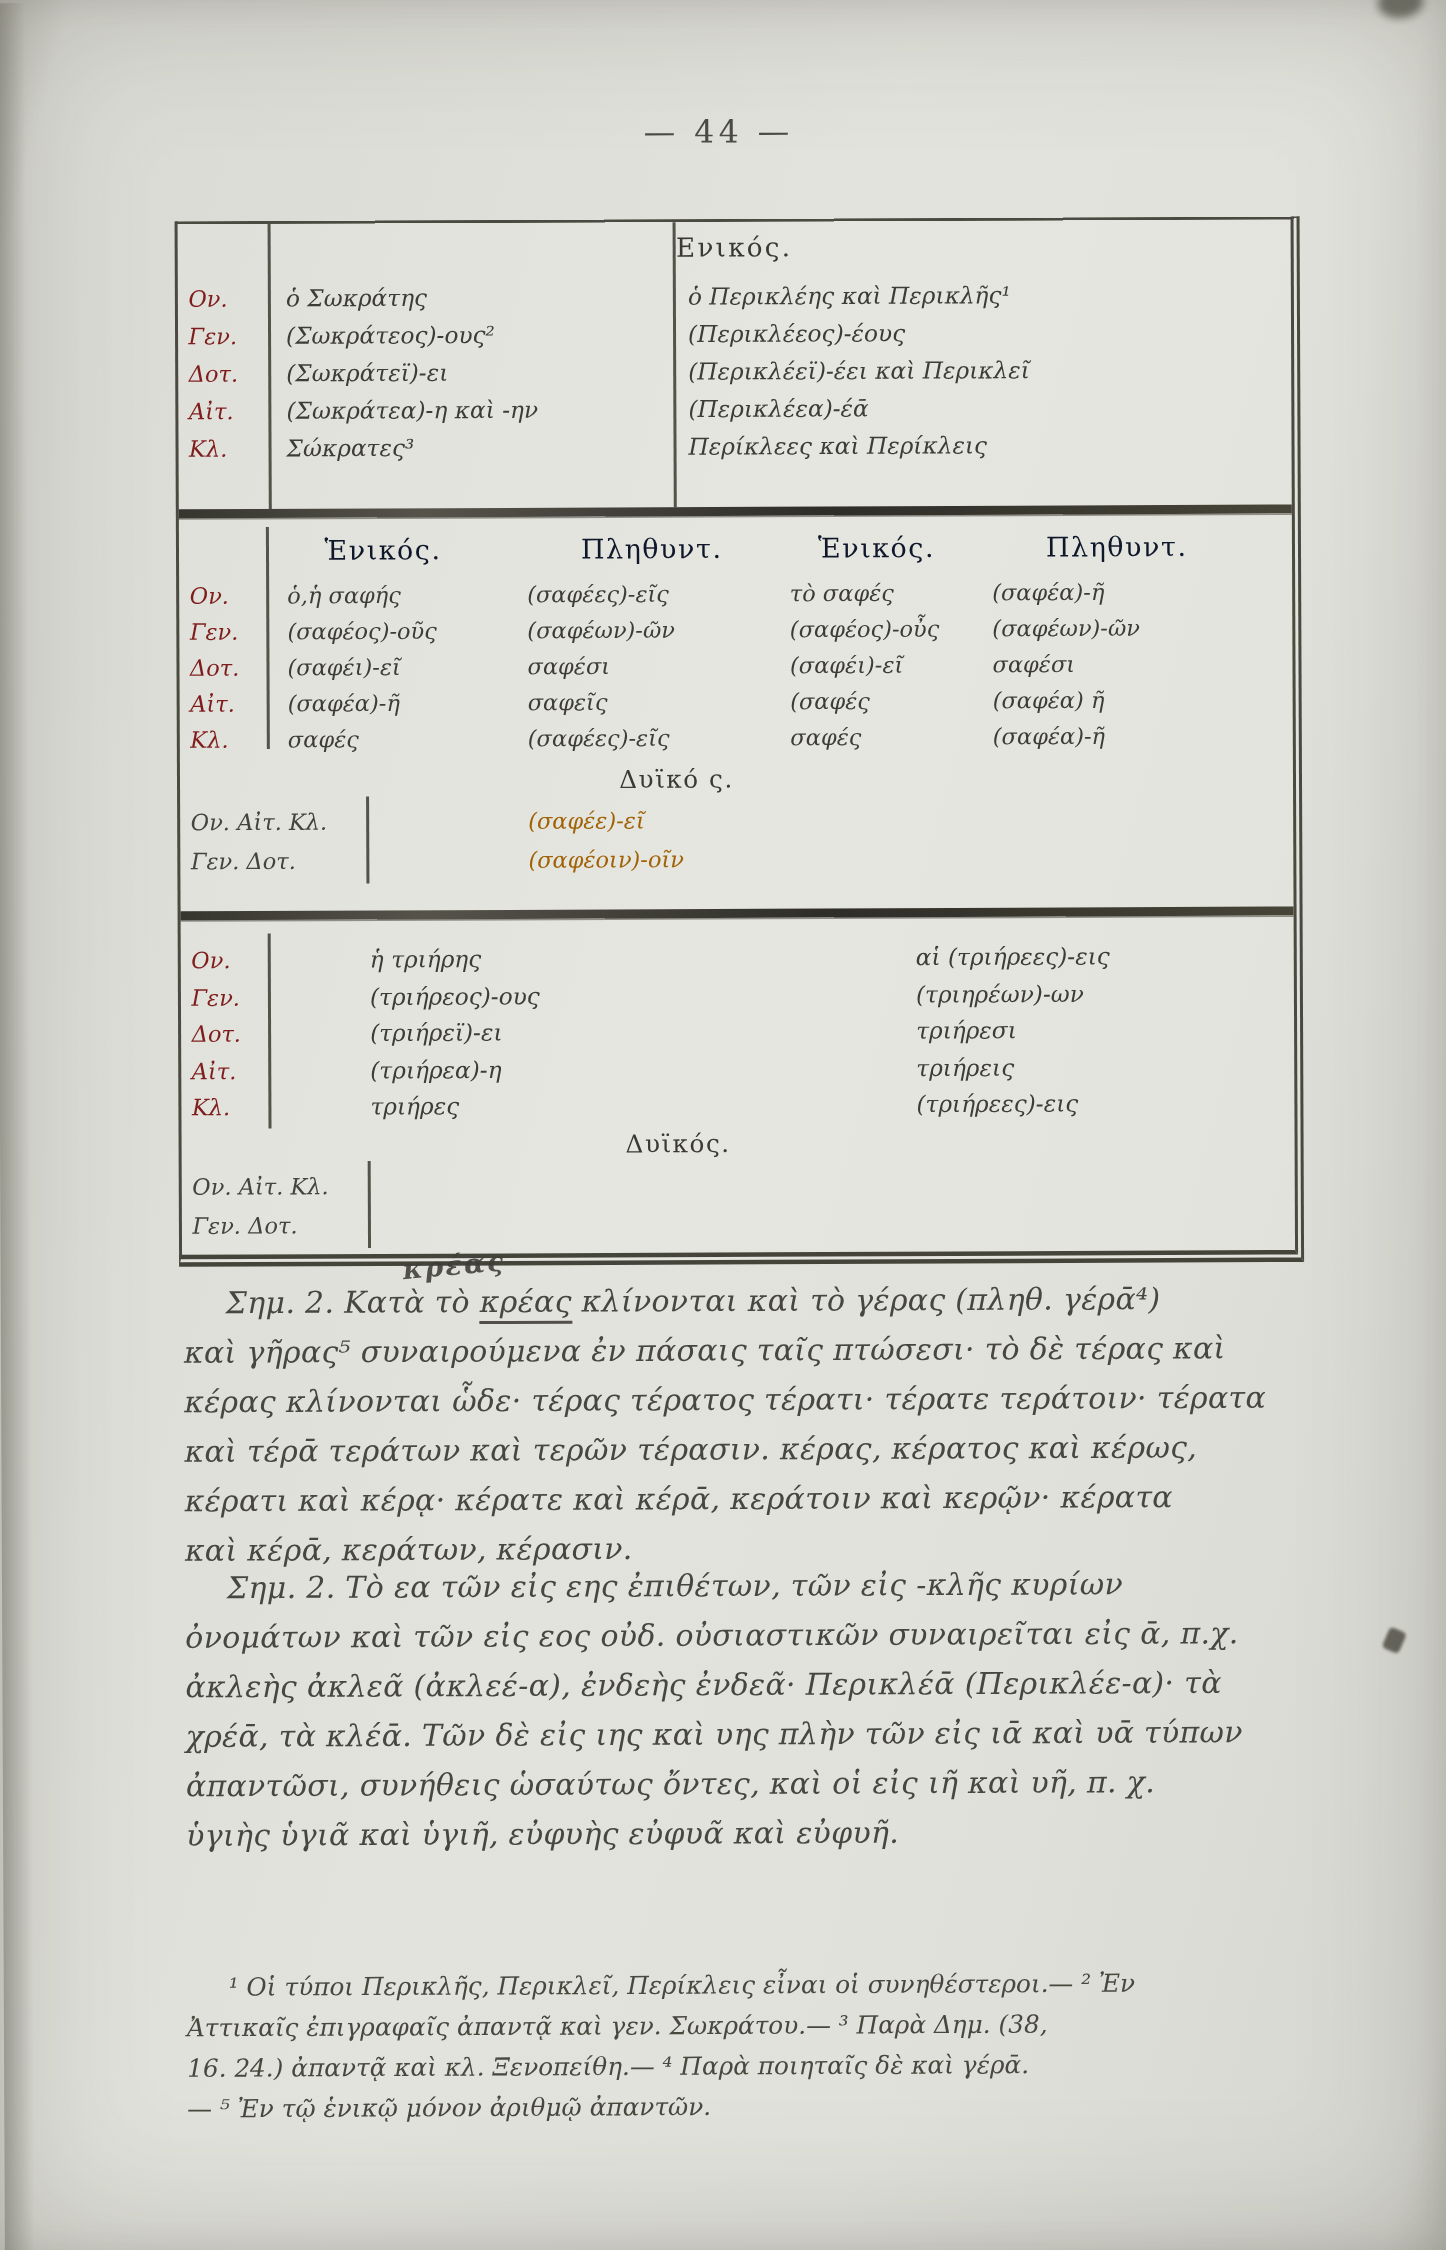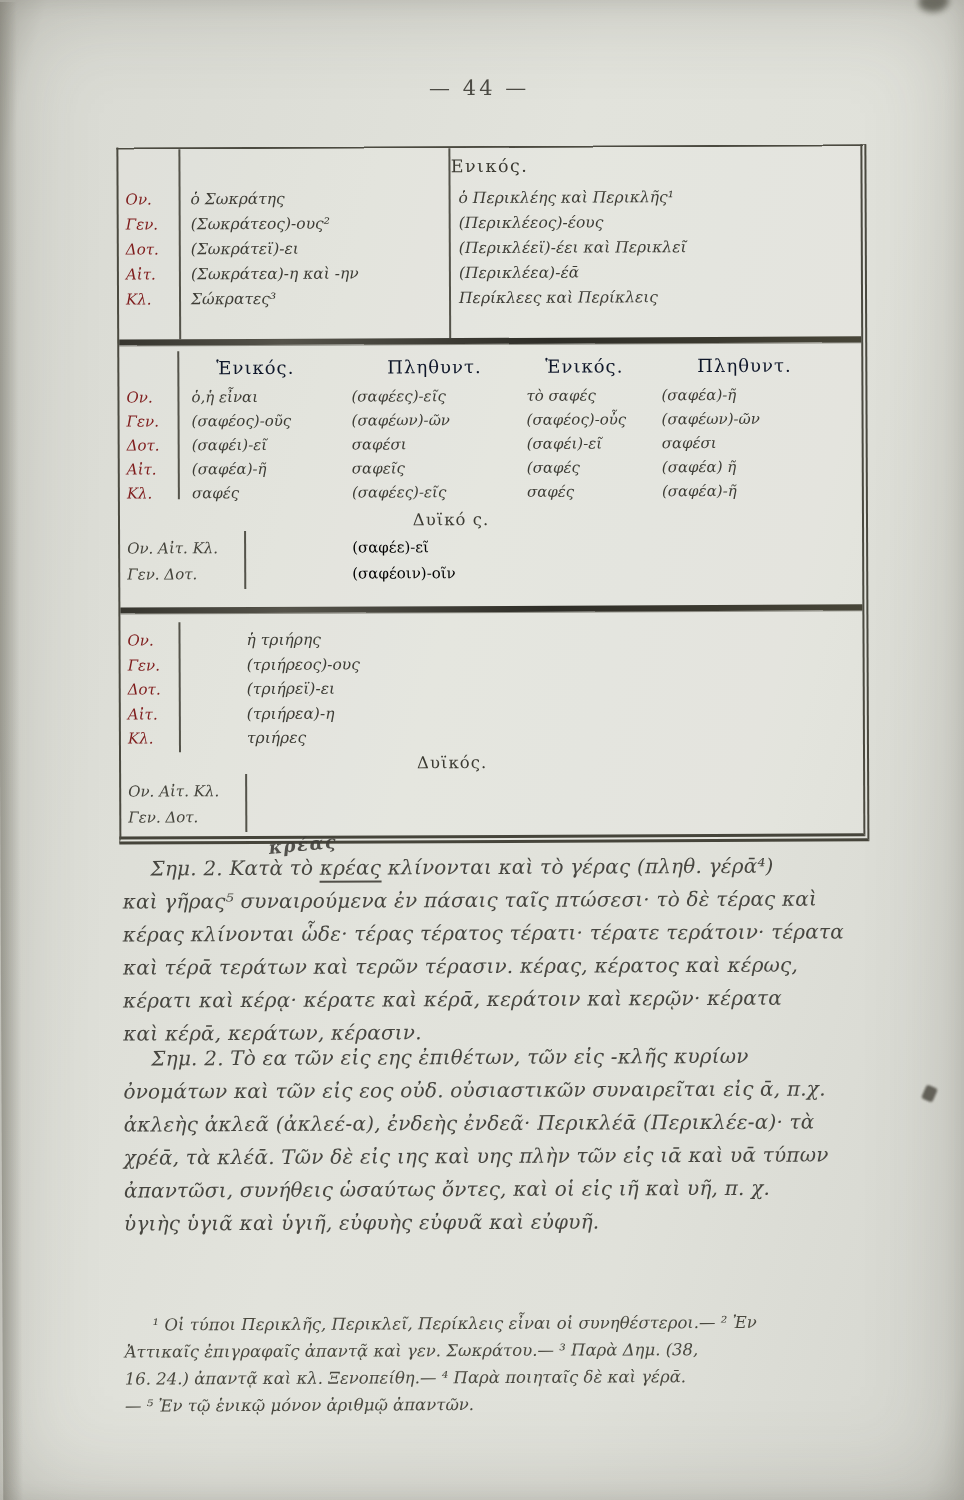--- a/index.html
+++ b/index.html
@@ -51,22 +51,22 @@
     letter-spacing:1px; color:#0f172a; }
   .sec2 .vr-main { left:58px; top:6px; height:148px; }
   .sec2-rows { position:absolute; top:40px; left:0; right:0; display:grid;
     grid-template-columns:62px 160px 175px 135px 1fr; }
   .sec2-rows .col { line-height:24px; font-size:15px; }
   .dual-heading { position:absolute; width:100%; text-align:center; font-style:normal;
     font-size:16.5px; letter-spacing:1px; color:#3b3a32; left:-40px; }
   .sec2 .dual-heading { top:166px; }
   .dual-cases { position:absolute; left:7px; white-space:pre; font-style:italic;
     font-size:15px; line-height:26px; color:#45443c; }
-  .dual-forms { position:absolute; white-space:pre; font-size:15px;
-    line-height:26px; color:#000000; }
+  .dual-forms { position:absolute; white-space:pre; font-style:italic; font-size:15px;
+    line-height:26px; color:#a16207; }
   .sec2 .dual-cases { top:190px; }
   .sec2 .vr-dual { left:124px; top:186px; height:58px; }
   .sec2 .dual-forms { top:190px; left:232px; }
 
   
   .sec3 { top:465px; height:230px; }
   .sec3 .vr-main { left:58px; top:8px; height:130px; }
   .sec3-rows { position:absolute; top:14px; left:0; right:0; display:grid;
     grid-template-columns:62px 418px 1fr; }
   .sec3-rows .col { line-height:24.5px; }
@@ -142,21 +142,21 @@
       <div class="s2h" style="left:268px">Πληθυντ.</div>
       <div class="s2h" style="left:426px">Ἑνικός.</div>
       <div class="s2h" style="left:578px">Πληθυντ.</div>
       <div class="vrule vr-main"></div>
       <div class="sec2-rows">
         <div class="col cases">Ον.
 Γεν.
 Δοτ.
 Αἰτ.
 Κλ.</div>
-        <div class="col">ὁ,ἡ εἶναι
+        <div class="col">ὁ,ἡ σαφής
 (σαφέος)-οῦς
 (σαφέι)-εῖ
 (σαφέα)-ῆ
 σαφές</div>
         <div class="col">(σαφέες)-εῖς
 (σαφέων)-ῶν
 σαφέσι
 σαφεῖς
 (σαφέες)-εῖς</div>
         <div class="col">τὸ σαφές
@@ -186,20 +186,25 @@
         <div class="col cases">Ον.
 Γεν.
 Δοτ.
 Αἰτ.
 Κλ.</div>
         <div class="col sg">ἡ τριήρης
 (τριήρεος)-ους
 (τριήρεϊ)-ει
 (τριήρεα)-η
 τριήρες</div>
+        <div class="col">αἱ (τριήρεες)-εις
+(τριηρέων)-ων
+τριήρεσι
+τριήρεις
+(τριήρεες)-εις</div>
       </div>
       <div class="dual-heading">Δυϊκός.</div>
       <div class="dual-cases">Ον. Αἰτ. Κλ.
 Γεν. Δοτ.</div>
       <div class="vrule vr-dual"></div>
     </section>
 
   </div>
 
   <div class="handwritten">κρέας</div>

